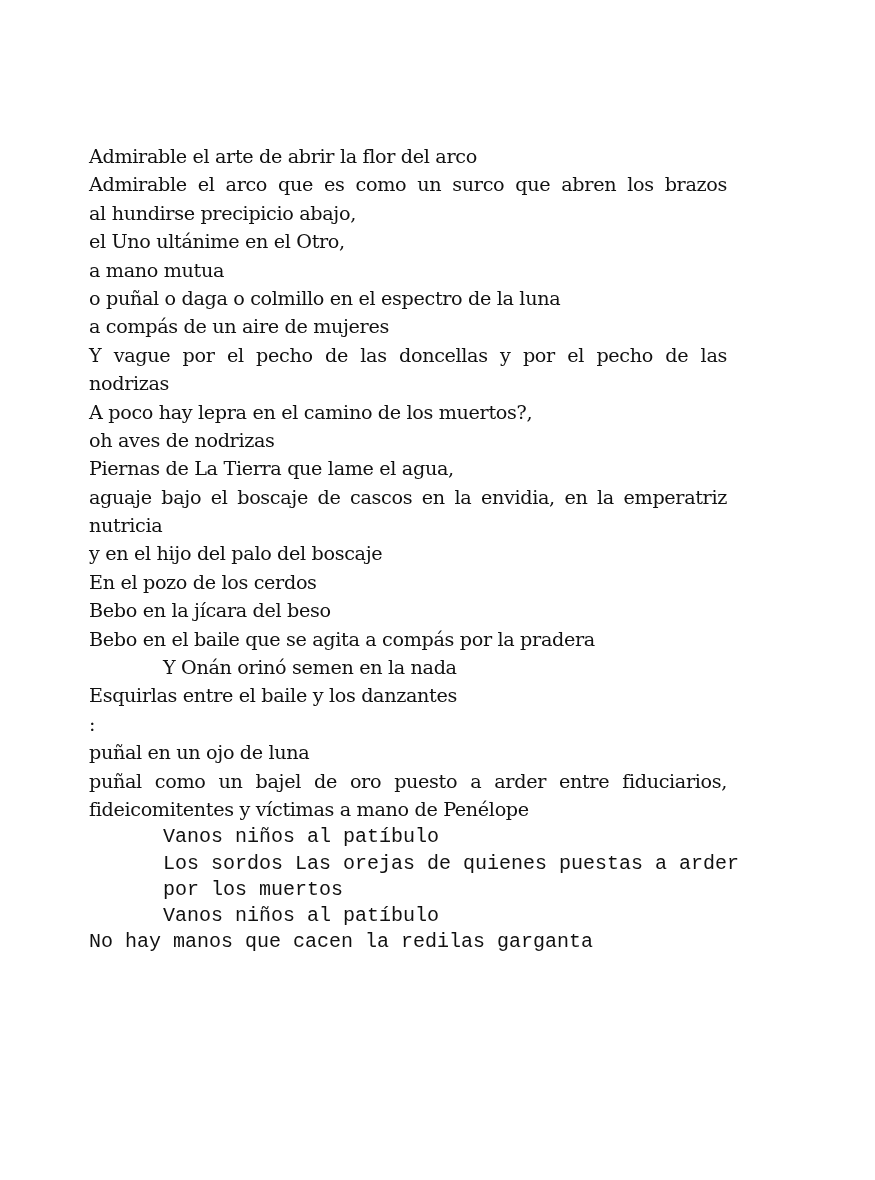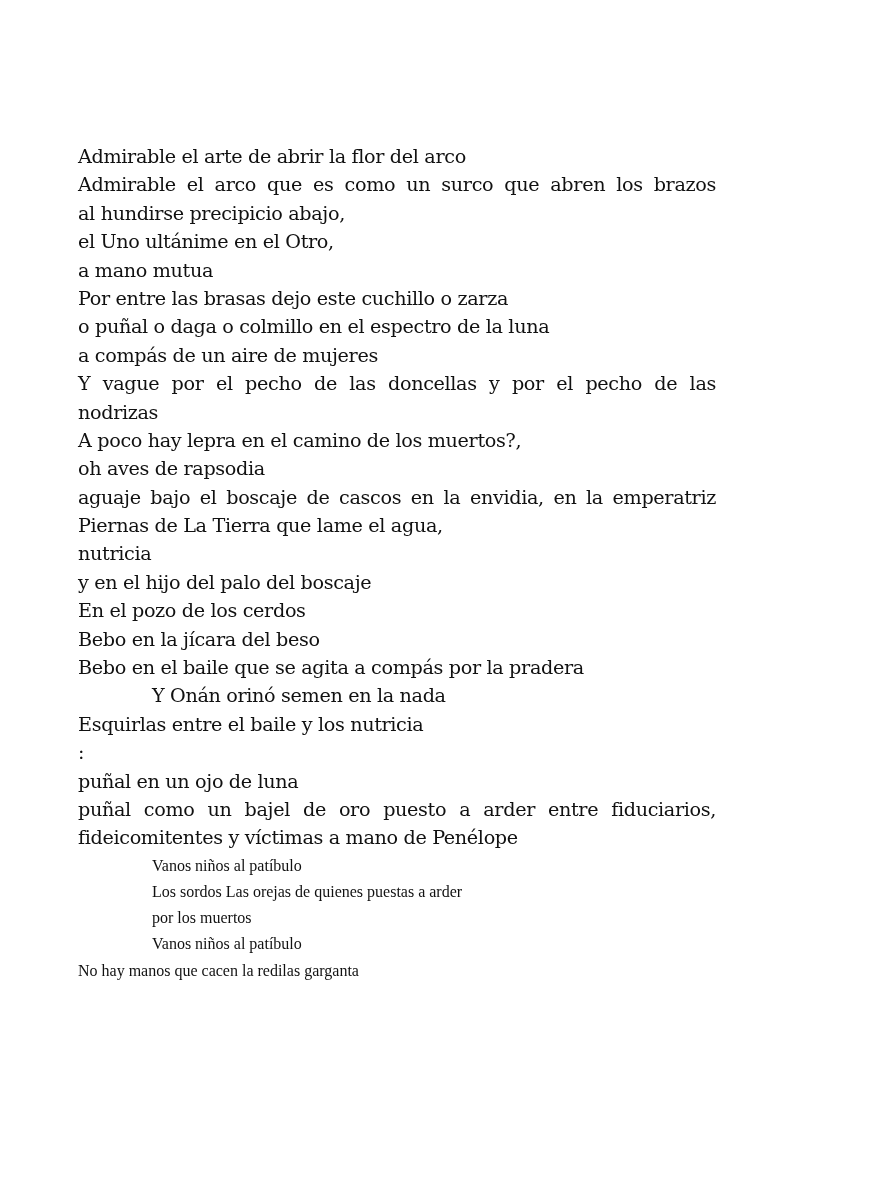--- a/index.html
+++ b/index.html
@@ -9,74 +9,73 @@
     }
     body {
       width: 875px;
       height: 1180px;
       position: relative;
       overflow: hidden;
       color: #111111;
     }
     .page {
       position: absolute;
-      left: 78px;
+      left: 89px;
       top: 143px;
       width: 638px;
     }
     .line {
       font-family: "DejaVu Serif", "Liberation Serif", serif;
       font-size: 19.2px;
       line-height: 28.4px;
       height: 28.4px;
       white-space: nowrap;
       letter-spacing: -0.35px;
     }
     .line.justify {
       white-space: normal;
       text-align: justify;
       text-align-last: justify;
     }
     .line.indent {
       padding-left: 74px;
     }
     .tail .line {
-      font-family: Liberation Serif, serif;
-      font-size: 16px;
+      font-family: Liberation Mono, monospace;
+      font-size: 20px;
       line-height: 26.2px;
       height: 26.2px;
       letter-spacing: 0;
     }
   </style>
 </head>
 <body>
 
 <div class="page">
   <div class="main">
     <div class="line">Admirable el arte de abrir la flor del arco</div>
     <div class="line justify">Admirable el arco que es como un surco que abren los brazos</div>
     <div class="line">al hundirse precipicio abajo,</div>
     <div class="line">el Uno ultánime en el Otro,</div>
     <div class="line">a mano mutua</div>
-    <div class="line">Por entre las brasas dejo este cuchillo o zarza</div>
     <div class="line">o puñal o daga o colmillo en el espectro de la luna</div>
     <div class="line">a compás de un aire de mujeres</div>
     <div class="line justify">Y vague por el pecho de las doncellas y por el pecho de las</div>
     <div class="line">nodrizas</div>
     <div class="line">A poco hay lepra en el camino de los muertos?,</div>
-    <div class="line">oh aves de rapsodia</div>
+    <div class="line">oh aves de nodrizas</div>
+    <div class="line">Piernas de La Tierra que lame el agua,</div>
     <div class="line justify">aguaje bajo el boscaje de cascos en la envidia, en la emperatriz</div>
-    <div class="line">Piernas de La Tierra que lame el agua,</div>
     <div class="line">nutricia</div>
     <div class="line">y en el hijo del palo del boscaje</div>
     <div class="line">En el pozo de los cerdos</div>
     <div class="line">Bebo en la jícara del beso</div>
     <div class="line">Bebo en el baile que se agita a compás por la pradera</div>
     <div class="line indent">Y Onán orinó semen en la nada</div>
-    <div class="line">Esquirlas entre el baile y los nutricia</div>
+    <div class="line">Esquirlas entre el baile y los danzantes</div>
     <div class="line">:</div>
     <div class="line">puñal en un ojo de luna</div>
     <div class="line justify">puñal como un bajel de oro puesto a arder entre fiduciarios,</div>
     <div class="line">fideicomitentes y víctimas a mano de Penélope</div>
   </div>
   <div class="tail">
     <div class="line indent">Vanos niños al patíbulo</div>
     <div class="line indent">Los sordos Las orejas de quienes puestas a arder</div>
     <div class="line indent">por los muertos</div>
     <div class="line indent">Vanos niños al patíbulo</div>

